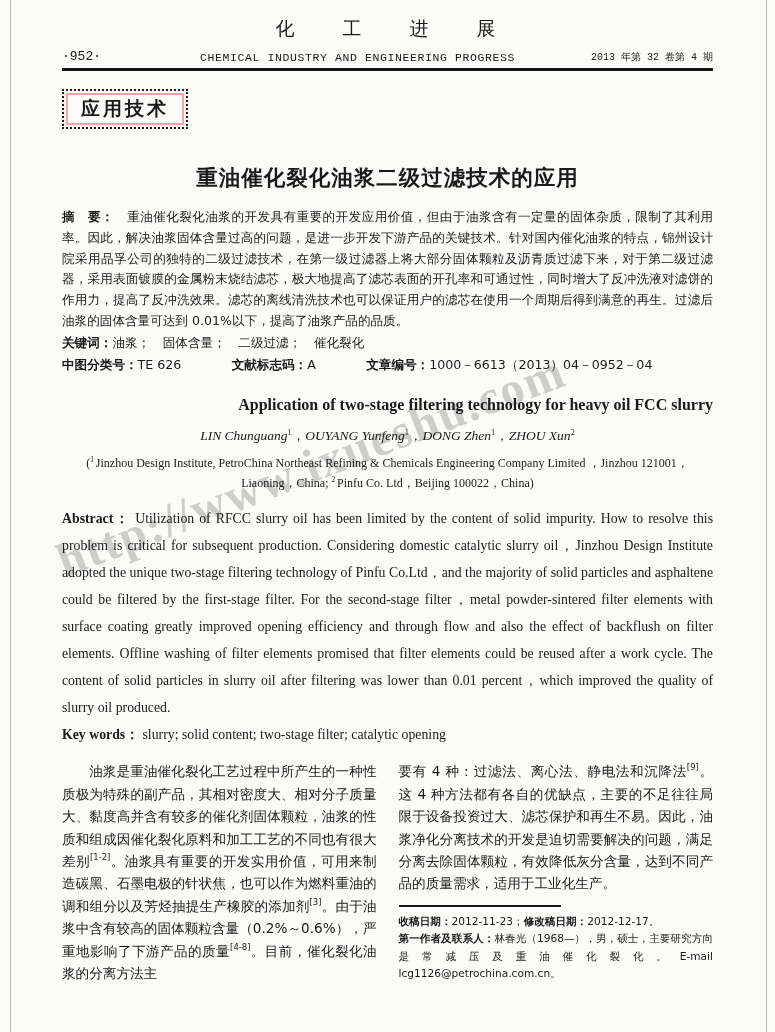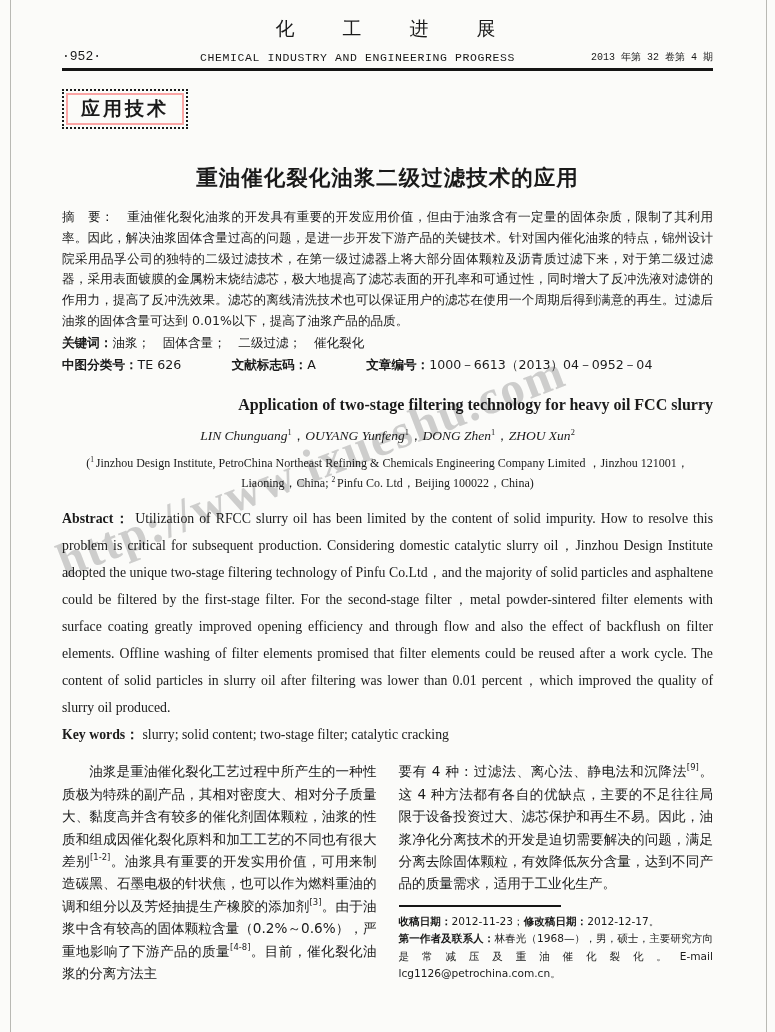--- a/index.html
+++ b/index.html
@@ -82,34 +82,34 @@
 
   <div class="badge-wrap">
     <span class="badge">应用技术</span>
   </div>
 
   <h1 class="title-cn" style="margin:24px 0 0 0;">重油催化裂化油浆二级过滤技术的应用</h1>
 
 
 
   <div class="meta">
-    <div class="line"><span style="font-weight: normal; margin-top: 12px;">摘　要：</span><span>　重油催化裂化油浆的开发具有重要的开发应用价值，但由于油浆含有一定量的固体杂质，限制了其利用率。因此，解决油浆固体含量过高的问题，是进一步开发下游产品的关键技术。针对国内催化油浆的特点，锦州设计院采用品孚公司的独特的二级过滤技术，在第一级过滤器上将大部分固体颗粒及沥青质过滤下来，对于第二级过滤器，采用表面镀膜的金属粉末烧结滤芯，极大地提高了滤芯表面的开孔率和可通过性，同时增大了反冲洗液对滤饼的作用力，提高了反冲洗效果。滤芯的离线清洗技术也可以保证用户的滤芯在使用一个周期后得到满意的再生。过滤后油浆的固体含量可达到 0.01%以下，提高了油浆产品的品质。</span></div>
+    <div class="line"><span style="font-weight: bold; margin-top: 12px;">摘　要：</span><span>　重油催化裂化油浆的开发具有重要的开发应用价值，但由于油浆含有一定量的固体杂质，限制了其利用率。因此，解决油浆固体含量过高的问题，是进一步开发下游产品的关键技术。针对国内催化油浆的特点，锦州设计院采用品孚公司的独特的二级过滤技术，在第一级过滤器上将大部分固体颗粒及沥青质过滤下来，对于第二级过滤器，采用表面镀膜的金属粉末烧结滤芯，极大地提高了滤芯表面的开孔率和可通过性，同时增大了反冲洗液对滤饼的作用力，提高了反冲洗效果。滤芯的离线清洗技术也可以保证用户的滤芯在使用一个周期后得到满意的再生。过滤后油浆的固体含量可达到 0.01%以下，提高了油浆产品的品质。</span></div>
     <div class="line"><span style="font-weight: bold;">关键词：</span><span>油浆；　固体含量；　二级过滤；　催化裂化</span></div>
     <div class="line"><span style="font-weight: bold;">中图分类号：</span><span>TE 626　　　　</span><span style="font-weight: bold;">文献标志码：</span><span>A　　　　</span><span style="font-weight: bold;">文章编号：</span><span>1000－6613（2013）04－0952－04</span></div>
   </div>
 
   <div class="en-title">Application of two-stage filtering technology for heavy oil FCC slurry</div>
 
   <div class="en-authors"><span style="font-style: italic;">LIN Chunguang</span><sup>1</sup><span>，</span><span style="font-style: italic;">OUYANG Yunfeng</span><sup>1</sup><span>，</span><span style="font-style: italic;">DONG Zhen</span><sup>1</sup><span>，</span><span style="font-style: italic;">ZHOU Xun</span><sup>2</sup></div>
 
   <div class="en-affil"><span>(</span><sup>1 </sup><span>Jinzhou Design Institute, PetroChina Northeast Refining &amp; Chemicals Engineering Company Limited ，Jinzhou 121001，Liaoning，China; </span><sup>2 </sup><span>Pinfu Co. Ltd，Beijing 100022，China)</span></div>
 
   <div class="en-abstract">
     <span><span style="font-weight: bold;">Abstract：</span><span>  Utilization of RFCC slurry oil has been limited by the content of solid impurity. How to resolve this problem is critical for subsequent production. Considering domestic catalytic slurry oil，Jinzhou Design Institute adopted the unique two-stage filtering technology of Pinfu Co.Ltd，and the majority of solid particles and asphaltene could be filtered by the first-stage filter. For the second-stage filter，metal powder-sintered filter elements with surface coating greatly improved opening efficiency and through flow and also the effect of backflush on filter elements. Offline washing of filter elements promised that filter elements could be reused after a work cycle. The content of solid particles in slurry oil after filtering was lower than 0.01 percent，which improved the quality of slurry oil produced.</span></span><br>
-    <span><span style="font-weight: bold;">Key words：</span><span>  slurry;   solid content;   two-stage filter;   catalytic cracking</span></span>
+    <span><span style="font-weight: bold;">Key words：</span><span>  slurry;   solid content;   two-stage filter;   catalytic opening</span></span>
   </div>
 
   <div class="columns">
     <div class="col">
       <p class="indent"><span>油浆是重油催化裂化工艺过程中所产生的一种性质极为特殊的副产品，其相对密度大、相对分子质量大、黏度高并含有较多的催化剂固体颗粒，油浆的性质和组成因催化裂化原料和加工工艺的不同也有很大差别</span><sup>[1-2]</sup><span>。油浆具有重要的开发实用价值，可用来制造碳黑、石墨电极的针状焦，也可以作为燃料重油的调和组分以及芳烃抽提生产橡胶的添加剂</span><sup>[3]</sup><span>。由于油浆中含有较高的固体颗粒含量（0.2%～0.6%），严重地影响了下游产品的质量</span><sup>[4-8]</sup><span>。目前，催化裂化油浆的分离方法主</span></p>
     </div>
     <div class="col">
       <p><span>要有 4 种：过滤法、离心法、静电法和沉降法</span><sup>[9]</sup><span>。这 4 种方法都有各自的优缺点，主要的不足往往局限于设备投资过大、滤芯保护和再生不易。因此，油浆净化分离技术的开发是迫切需要解决的问题，满足分离去除固体颗粒，有效降低灰分含量，达到不同产品的质量需求，适用于工业化生产。</span></p>
       <div class="fn-divider"></div>
       <div class="footnote">

